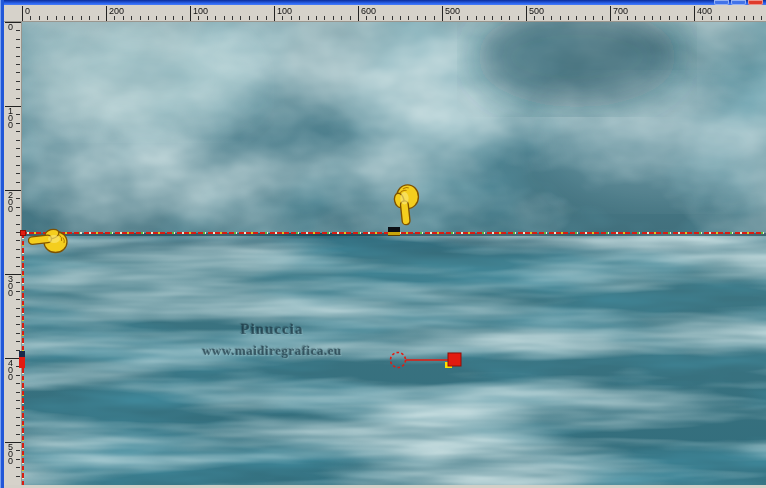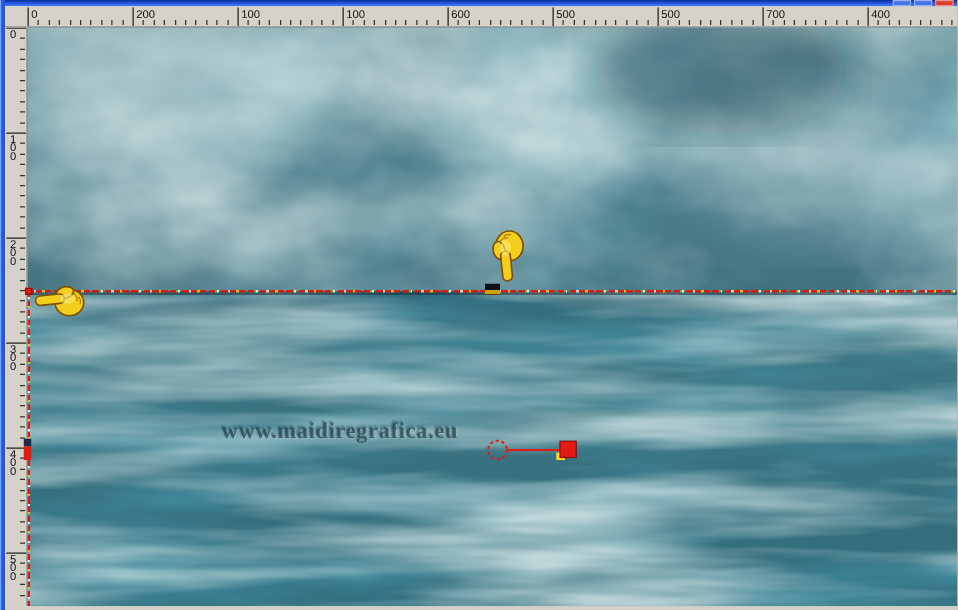--- a/index.html
+++ b/index.html
@@ -48,21 +48,21 @@
 
   .start-node{position:absolute;left:20px;top:230px;width:6px;height:6px;background:#e31b10;
     box-shadow:inset 0 0 0 1px #8f0e06;}
   .edge-node-top{position:absolute;left:19px;top:351px;width:6px;height:6px;background:#1a2a4a;}
   .edge-node-bottom{position:absolute;left:19px;top:357px;width:6px;height:11px;background:#e31b10;}
 
   .watermark{position:absolute;left:140px;top:299px;width:220px;text-align:center;
     color:rgba(22,48,62,.62);text-shadow:1px 1px 1px rgba(160,200,205,.38),-1px -1px 1px rgba(8,28,38,.30);
     font-family:"Liberation Serif","DejaVu Serif",serif;font-weight:bold;}
   .watermark .l1{font-size:15px;line-height:17px;letter-spacing:1px;}
-  .watermark .l2{font-size:18px;line-height:14px;margin-top:16px;letter-spacing:.5px;}
+  .watermark .l2{font-size:13px;line-height:14px;margin-top:6px;letter-spacing:.5px;}
 
   .hand-left{position:absolute;left:6px;top:204px;width:40px;height:28px;}
   .hand-down{position:absolute;left:369px;top:161px;width:29px;height:43px;}
   .pivot{position:absolute;left:366px;top:328px;width:100px;height:44px;}
 </style>
 </head>
 <body>
 
 <div class="app">
 
@@ -305,20 +305,21 @@
         <rect x="0" y="211" width="744" height="252" filter="url(#fwaves)"></rect>
         <rect x="0" y="211" width="744" height="3" fill="rgba(12,50,64,0.55)"></rect>
       </g>
     </svg>
 
     <div class="h-sel"></div>
     <div class="v-sel"></div>
     <div class="horizon-node"></div>
 
     <div class="watermark">
+      <div class="l1">Pinuccia</div>
       <div class="l2">www.maidiregrafica.eu</div>
     </div>
 
     <svg class="hand-left" viewBox="0 0 40 28">
       <g fill="#f4ce1e" stroke="#7e5200" stroke-width="1.3" stroke-linejoin="round">
         <ellipse cx="27.5" cy="16" rx="11.5" ry="10.5"></ellipse>
         <ellipse cx="24" cy="8" rx="7" ry="4.5" transform="rotate(-14 24 8)"></ellipse>
         <rect x="0.5" y="10" width="23" height="7.5" rx="3.7" transform="rotate(-6 12 14)"></rect>
       </g>
       <path d="M31,8.5 q3.5,2.8 2.6,6.5 M34.8,11.5 q2.4,2.6 1.2,5.6" stroke="#b07a00" fill="none"></path>

